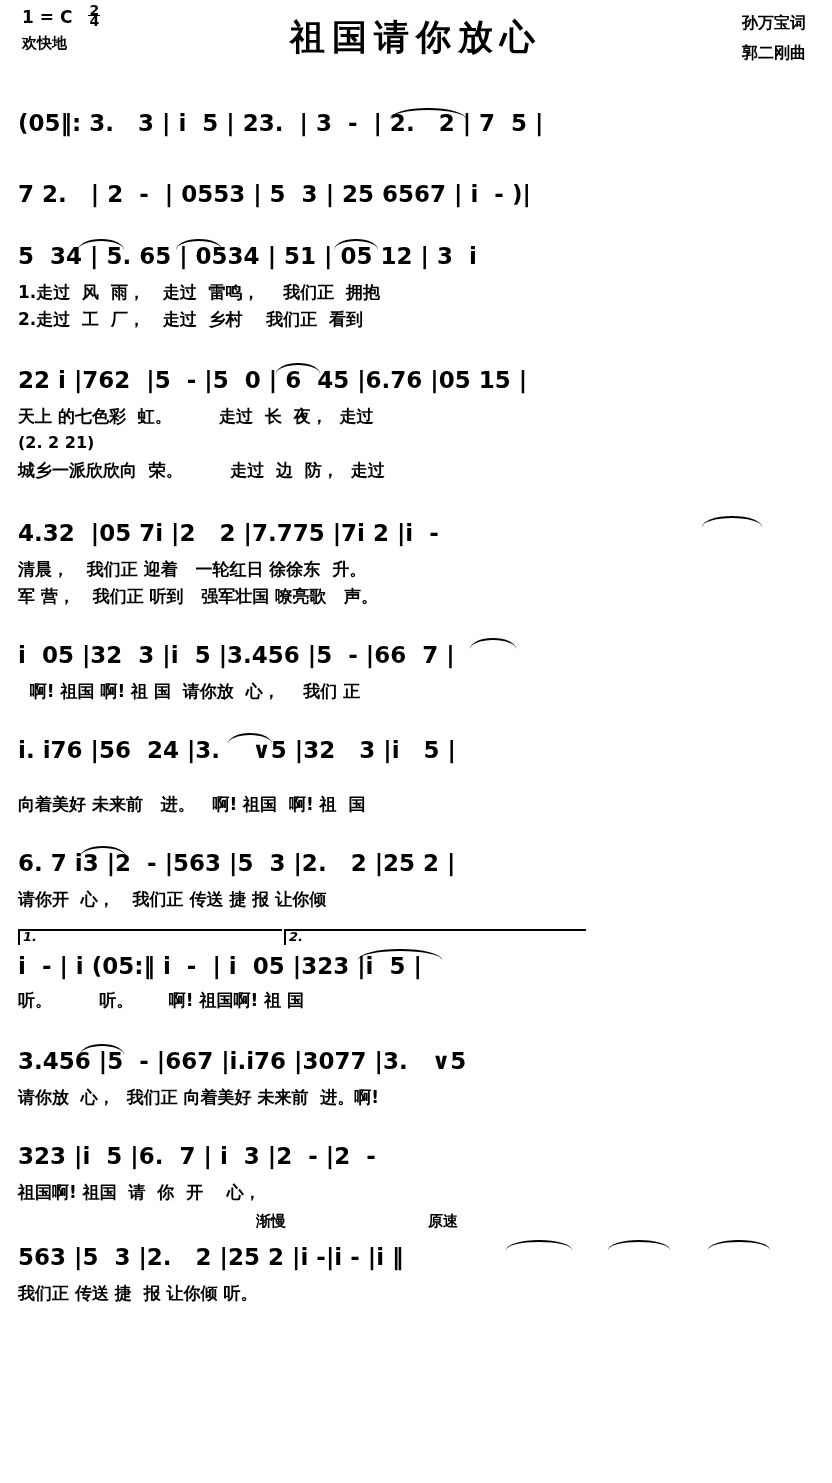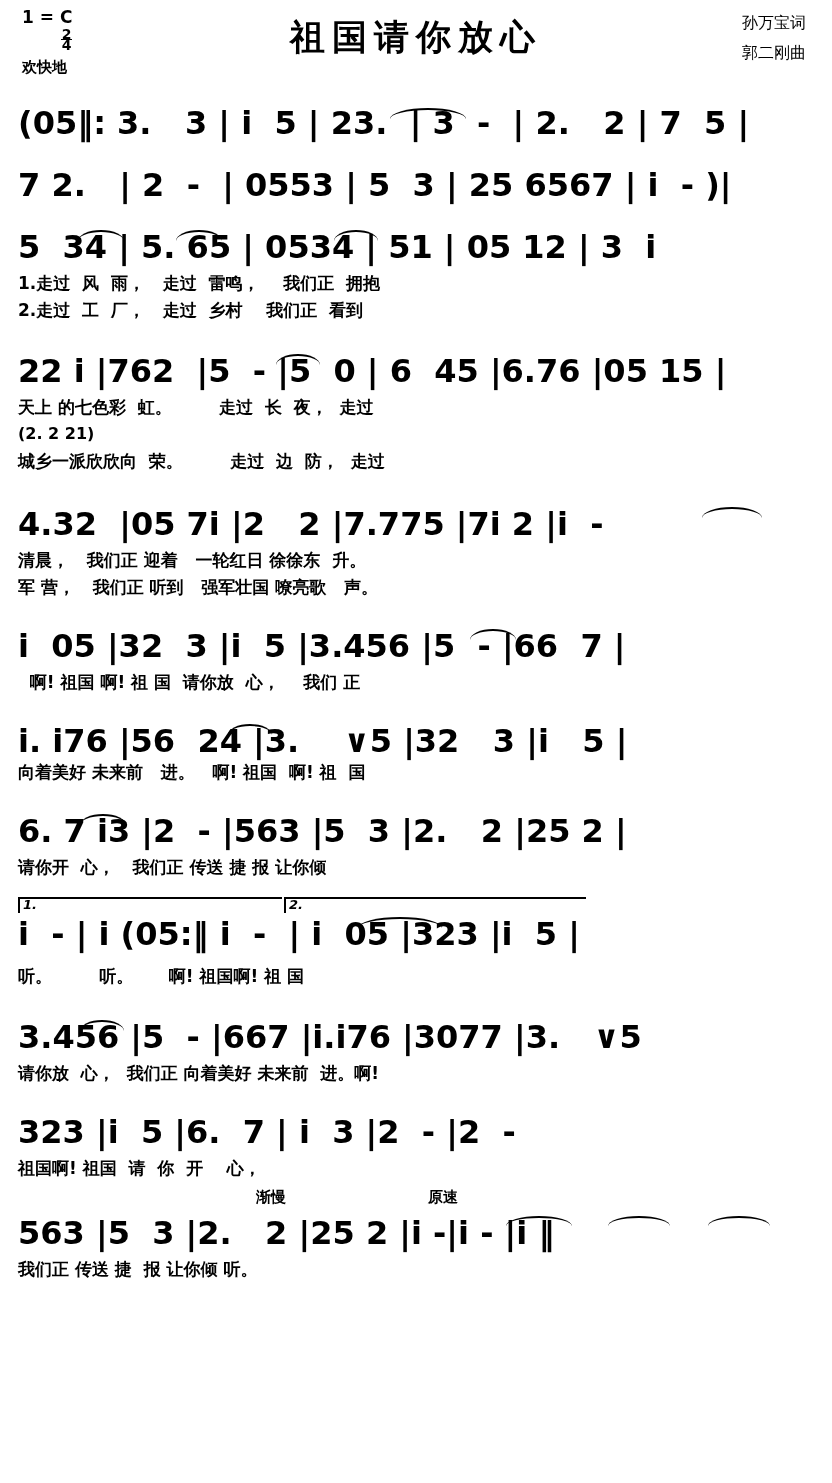--- a/index.html
+++ b/index.html
@@ -35,38 +35,37 @@
     letter-spacing: 7px;
     padding-top: 14px;
     font-family: Liberation Serif, serif;
   }
   .credits {
     position: absolute;
     right: 8px;
     top: 8px;
     text-align: left;
     font-size: 16px;
-    font-weight: normal;
+    font-weight: bold;
     line-height: 30px;
     font-family: "DejaVu Sans", sans-serif;
   }
   .keyblock {
     position: absolute;
     left: 4px;
     top: 6px;
     font-size: 17px;
     font-weight: bold;
     font-family: "DejaVu Sans", sans-serif;
     line-height: 22px;
   }
   .keyblock .keyline {
     display: flex;
-    align-items: flex-end;
-    gap: 3px;
-    flex-direction: column;
+    align-items: center;
+    gap: 16px;
   }
   .timesig {
     display: inline-block;
     text-align: center;
     line-height: 10px;
     font-size: 14px;
     position: relative;
     top: -2px;
   }
   .timesig .num {
@@ -86,21 +85,21 @@
 
   
   .system {
     position: relative;
     margin-top: 4px;
   }
   .notes {
     display: flex;
     align-items: flex-end;
     font-family: "DejaVu Sans", sans-serif;
-    font-size: 32px;
+    font-size: 23px;
     font-weight: bold;
     letter-spacing: 0px;
     white-space: pre;
     line-height: 34px;
     height: 40px;
   }
   .lyricline {
     display: flex;
     font-family: "DejaVu Sans", sans-serif;
     font-size: 17px;
@@ -168,21 +167,21 @@
       <div>孙万宝词</div>
       <div>郭二刚曲</div>
     </div>
   </div>
 
   <div class="system" style="margin-top:8px;">
     <div class="notes">(05‖: 3.   3 | i  5 | 23.  | 3  -  | 2.   2 | 7  5 |</div>
     <div class="slur" style="left:372px; top:8px; width:76px;"></div>
   </div>
 
-  <div class="system" style="margin-top:22px;">
+  <div class="system" style="margin-top:31px;">
     <div class="notes">7 2.   | 2  -  | 0553 | 5  3 | 25 6567 | i  - )|</div>
   </div>
 
   <div class="system" style="margin-top:22px;">
     <div class="notes">5  34 | 5. 65 | 0534 | 51 | 05 12 | 3  i</div>
     <div class="slur" style="left:60px; top:6px; width:46px;"></div>
     <div class="slur" style="left:158px; top:6px; width:46px;"></div>
     <div class="slur" style="left:316px; top:6px; width:44px;"></div>
     <div class="lyricline" style="margin-top:6px;">1.走过  风  雨，   走过  雷鸣，    我们正  拥抱</div>
     <div class="lyricline">2.走过  工  厂，   走过  乡村    我们正  看到</div>
@@ -205,39 +204,39 @@
 
   <div class="system" style="margin-top:22px;">
     <div class="notes">i  05 |32  3 |i  5 |3.456 |5  - |66  7 |</div>
     <div class="slur" style="left:452px; top:6px; width:46px;"></div>
     <div class="lyricline" style="margin-top:6px;">  啊! 祖国 啊! 祖 国  请你放  心，    我们 正</div>
   </div>
 
   <div class="system" style="margin-top:22px;">
     <div class="notes">i. i76 |56  24 |3.    ∨5 |32   3 |i   5 |</div>
     <div class="slur" style="left:210px; top:6px; width:44px;"></div>
-    <div class="lyricline" style="margin-top:1px;">向着美好 未来前   进。   啊! 祖国  啊! 祖  国</div>
+    <div class="lyricline" style="margin-top:24px;">向着美好 未来前   进。   啊! 祖国  啊! 祖  国</div>
   </div>
 
   <div class="system" style="margin-top:22px;">
     <div class="notes">6. 7 i3 |2  - |563 |5  3 |2.   2 |25 2 |</div>
     <div class="slur" style="left:62px; top:6px; width:46px;"></div>
     <div class="lyricline" style="margin-top:6px;">请你开  心，   我们正 传送 捷 报 让你倾</div>
   </div>
 
   <div class="system" style="margin-top:30px;">
     <div class="volta" style="left:0px; top:-14px; width:262px;">
       <span>1.</span>
     </div>
     <div class="volta" style="left:266px; top:-14px; width:300px;">
       <span>2.</span>
     </div>
     <div class="notes">i  - | i (05:‖ i  -  | i  05 |323 |i  5 |</div>
     <div class="slur" style="left:340px; top:6px; width:84px;"></div>
-    <div class="lyricline" style="margin-top:12px;">听。        听。      啊! 祖国啊! 祖 国</div>
+    <div class="lyricline" style="margin-top:4px;">听。        听。      啊! 祖国啊! 祖 国</div>
   </div>
 
   <div class="system" style="margin-top:24px;">
     <div class="notes">3.456 |5  - |667 |i.i76 |3077 |3.   ∨5</div>
     <div class="slur" style="left:62px; top:6px; width:44px;"></div>
     <div class="lyricline" style="margin-top:6px;">请你放  心，  我们正 向着美好 未来前  进。啊!</div>
   </div>
 
   <div class="system" style="margin-top:22px;">
     <div class="notes">323 |i  5 |6.  7 | i  3 |2  - |2  -</div>

